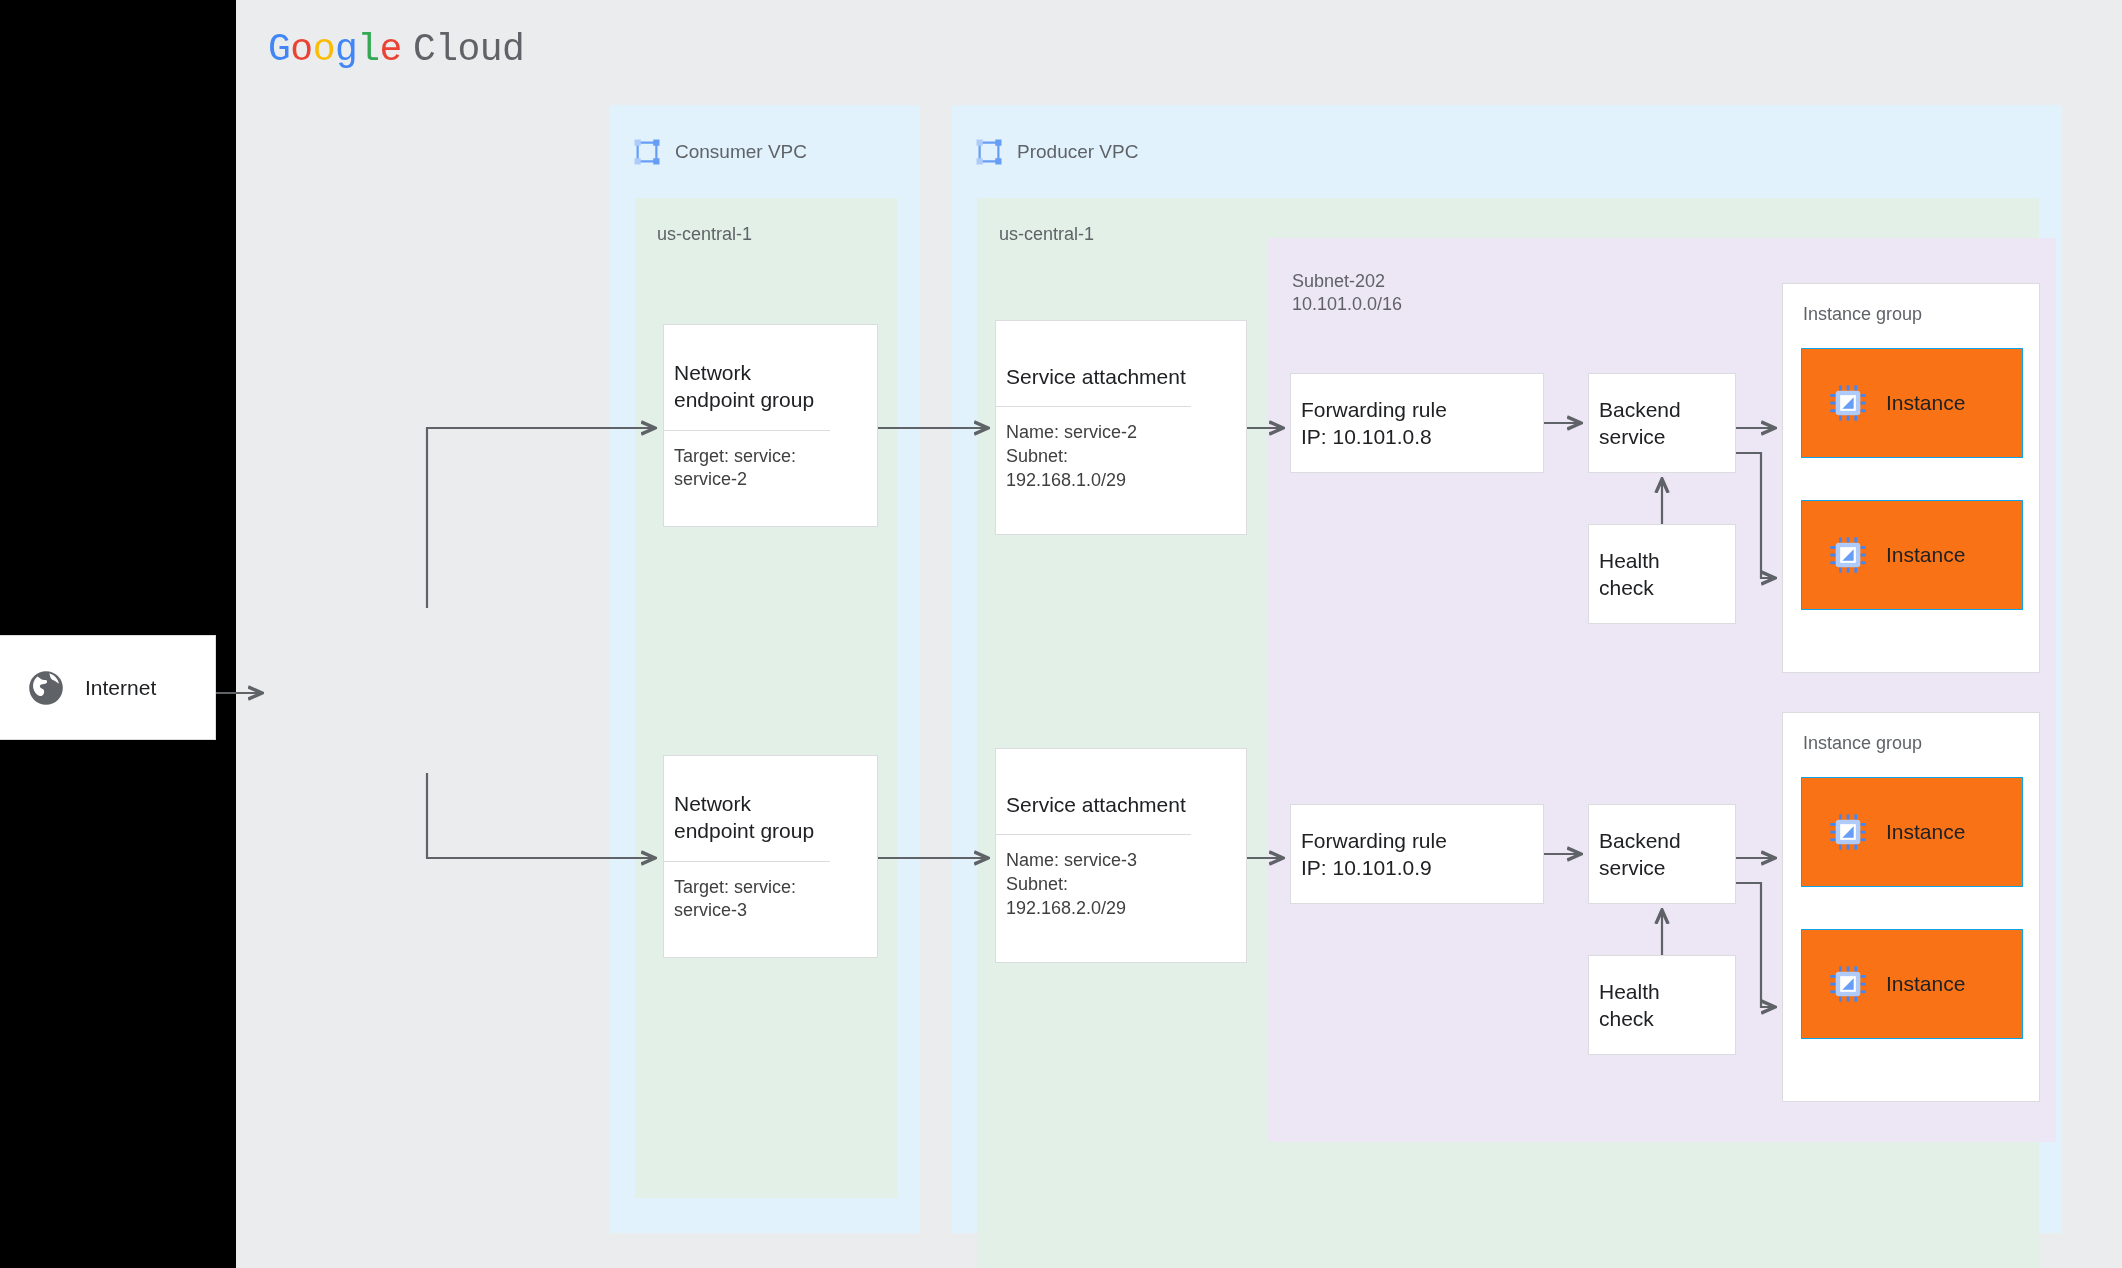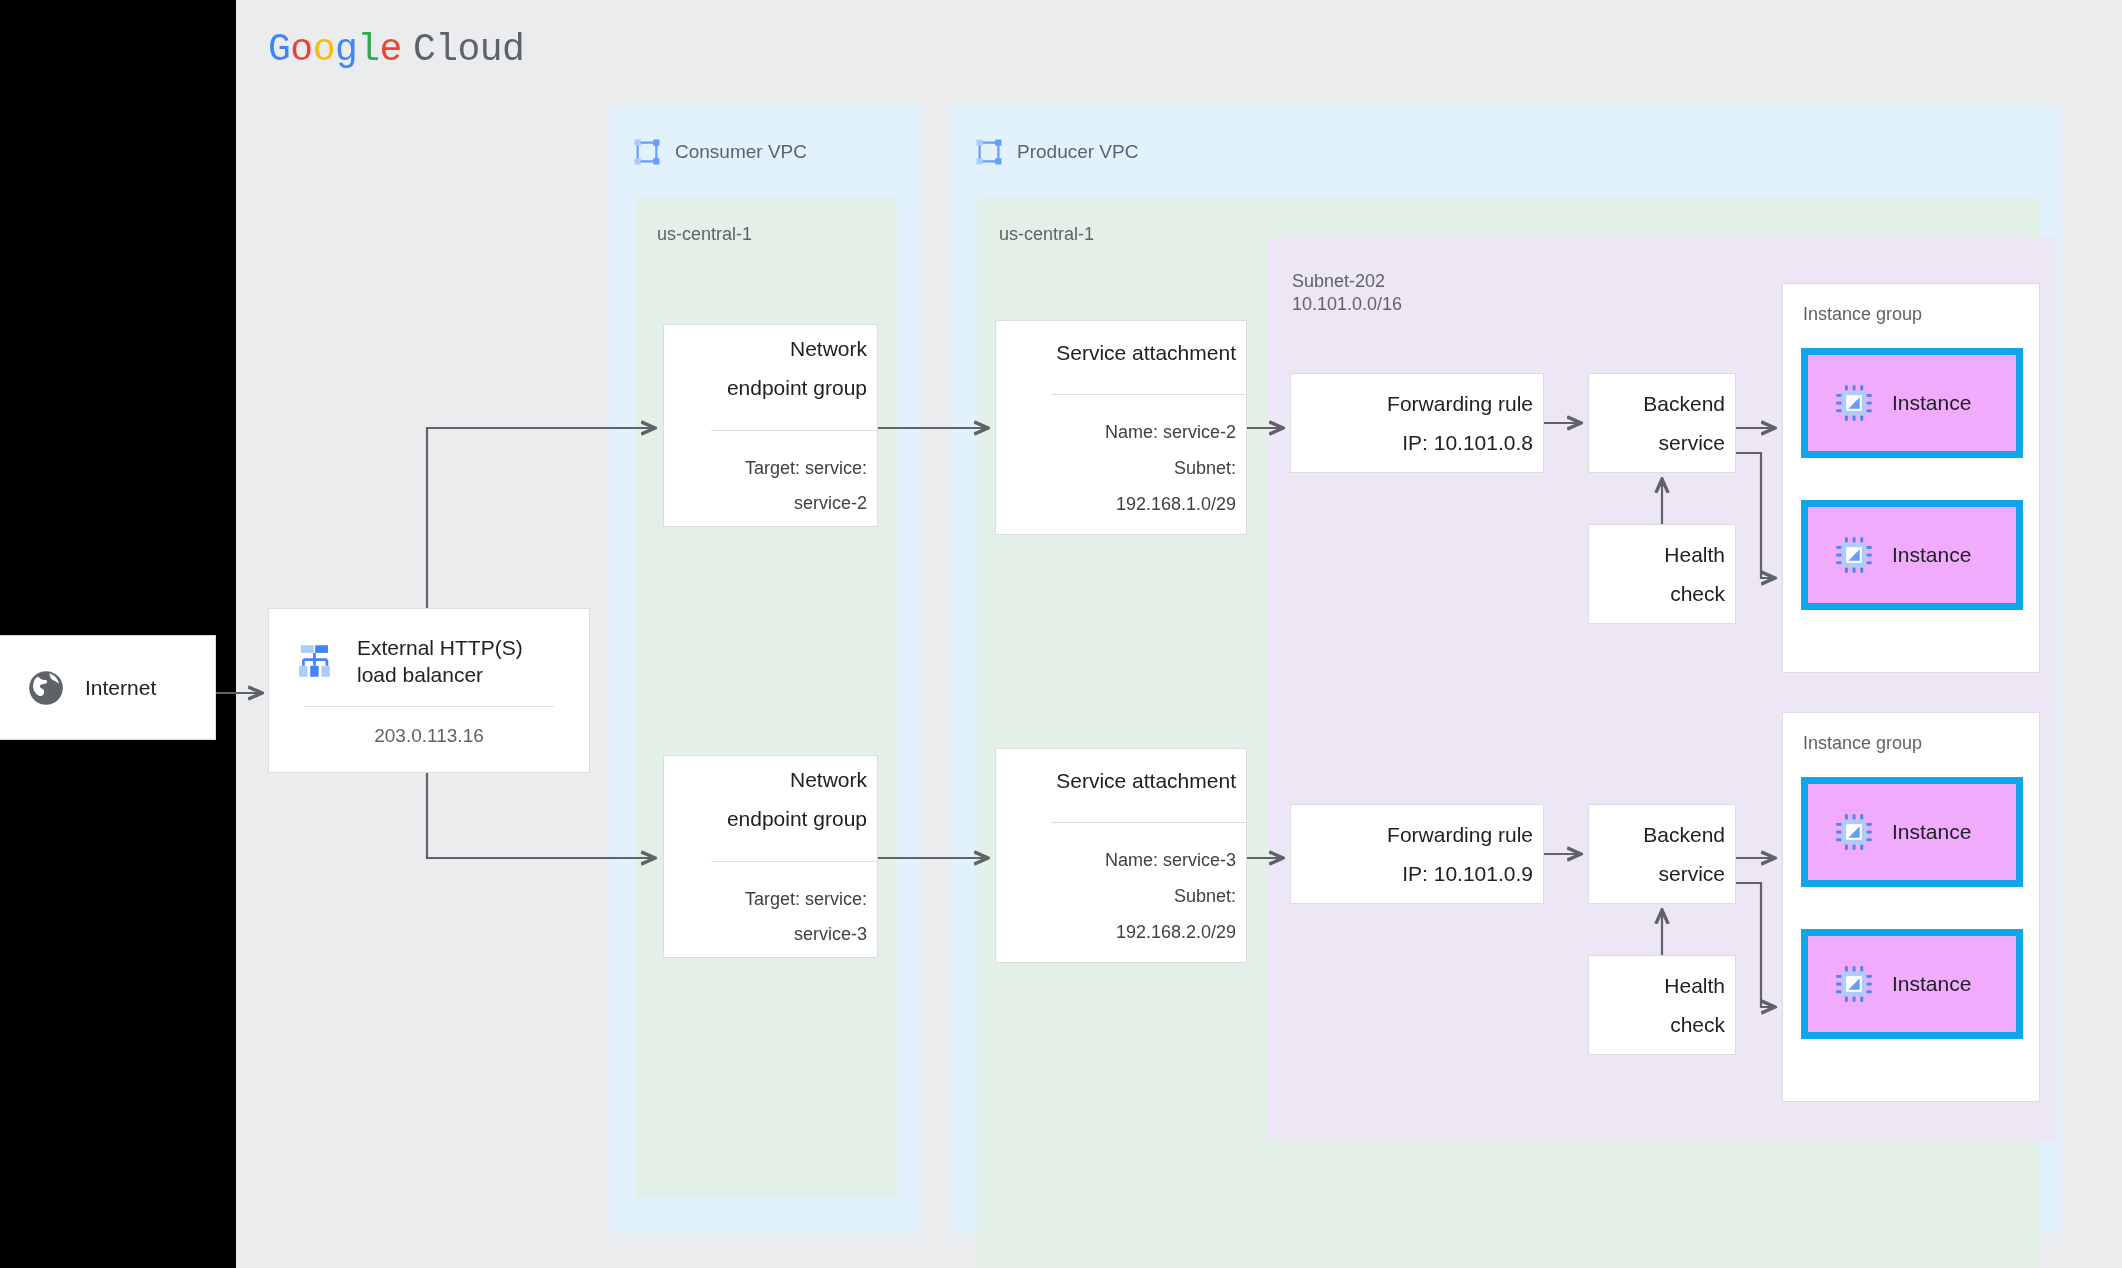--- a/index.html
+++ b/index.html
@@ -21,35 +21,35 @@
   .vpc{position:absolute;background:#e1f2fd;}
   .vpc-head{position:absolute;left:0;top:0;height:62px;display:flex;align-items:center;}
   .vpc-title{font-size:19px;color:#5f6368;margin-left:13px;white-space:nowrap;}
   .region{position:absolute;background:#e2f0e7;}
   .region-label{position:absolute;left:22px;top:26px;font-size:18px;color:#5f6368;}
   .subnet{position:absolute;background:#ede6f5;}
   .subnet-label{position:absolute;left:24px;top:32px;font-size:18px;color:#5f6368;line-height:1.28;}
 
   
   .card{position:absolute;background:#fff;border:1px solid #dadce0;box-sizing:border-box;
-        display:flex;flex-direction:column;align-items:flex-end;justify-content:center;gap:12px;}
+        display:flex;flex-direction:column;align-items:flex-start;justify-content:center;}
   .card-title{font-size:21px;color:#202124;text-align:center;line-height:1.3;padding:0 10px;}
   .divider{width:78%;height:1px;background:#dadce0;margin:16px 0 14px;}
   .card-sub{font-size:18px;color:#404040;text-align:center;line-height:1.32;padding:0 10px;}
 
   
   .rowcard{position:absolute;background:#fff;border:1px solid #dadce0;box-sizing:border-box;
            display:flex;flex-direction:column;justify-content:center;}
   .rowline{display:flex;align-items:center;padding:0 26px;}
   .rowlabel{font-size:21px;color:#202124;line-height:1.3;margin-left:18px;}
 
   
   .igroup{position:absolute;background:#fff;border:1px solid #dadce0;box-sizing:border-box;}
   .igroup-label{position:absolute;left:20px;top:20px;font-size:18px;color:#5f6368;}
-  .inst{position:absolute;background:#f0abfc;border:7px solid #0ea5e9;box-sizing:border-box;
+  .inst{position:absolute;background:#f97316;border:1px solid #0ea5e9;box-sizing:border-box;
         display:flex;align-items:center;padding-left:26px;}
   .inst-label{font-size:21px;color:#202124;margin-left:18px;}
 
   
   .conn{position:absolute;top:0;left:0;width:2122px;height:1268px;pointer-events:none;}
   svg.conn path,svg.conn line{fill:none;stroke:#5f6368;stroke-width:2.2;}
 </style>
 </head>
 <body>
 
@@ -256,38 +256,20 @@
     <div class="rowline">
       <svg width="42" height="42" viewBox="0 0 24 24">
         <circle cx="12" cy="12" r="9.6" fill="#5f6368"></circle>
         <path d="M7.2 5.4 C9.2 7.0 10.0 7.6 11.4 7.4 C12.6 7.2 13.0 8.4 12.3 9.2 C11.5 10.1 10.0 9.6 9.0 10.2 C8.0 10.8 8.6 12.0 9.6 12.3 C10.9 12.7 11.2 13.8 10.8 15.0 C10.4 16.3 9.2 17.0 8.0 16.4 C6.3 15.6 5.0 13.8 4.7 11.8 C4.3 9.3 5.4 6.7 7.2 5.4 Z" fill="#ffffff"></path>
         <path d="M13.8 3.6 C16.6 4.4 18.8 6.7 19.4 9.5 C18.2 9.0 17.4 8.0 16.3 7.6 C15.3 7.2 14.5 6.4 14.4 5.4 C14.3 4.7 14.0 4.1 13.8 3.6 Z" fill="#ffffff"></path>
       </svg>
       <div class="rowlabel">Internet</div>
     </div>
   </div>
 
-  <div class="rowcard" style="left:268px;top:608px;width:322px;height:165px;">
-    <div class="rowline">
-      <svg width="44" height="44" viewBox="0 0 24 24">
-        <rect x="3.2" y="3.4" width="7.0" height="4.2" fill="#aecbfa"></rect>
-        <rect x="11.0" y="3.4" width="7.0" height="4.2" fill="#4285f4"></rect>
-        <path d="M10.6 7.6 L10.6 11.2 M4.6 11.2 L17.4 11.2 M4.6 11.2 L4.6 14.6 M10.6 11.2 L10.6 14.6 M17.4 11.2 L17.4 14.6" stroke="#4285f4" stroke-width="1.5" fill="none"></path>
-        <rect x="2.2" y="14.6" width="4.6" height="6.0" fill="#aecbfa"></rect>
-        <rect x="8.3" y="14.6" width="4.6" height="6.0" fill="#4285f4"></rect>
-        <rect x="14.4" y="14.6" width="4.6" height="6.0" fill="#aecbfa"></rect>
-      </svg>
-      <div>
-        <div class="rowlabel" style="margin-left:18px;">External HTTP(S)</div>
-        <div class="rowlabel" style="margin-left:18px;">load balancer</div>
-      </div>
-    </div>
-    <div style="width:78%;height:1px;background:#dadce0;margin:18px auto 0;"></div>
-    <div style="text-align:center;font-size:19px;color:#5f6368;margin-top:18px;">203.0.113.16</div>
-  </div>
 
   <svg class="conn">
     <defs>
       <marker id="ar" viewBox="0 0 10 10" refX="9" refY="5" markerWidth="7" markerHeight="7" orient="auto-start-reverse">
         <path d="M 0 1 L 9 5 L 0 9" fill="none" stroke="#5f6368" stroke-width="1.6"></path>
       </marker>
     </defs>
 
     <line x1="216" y1="693" x2="262" y2="693" marker-end="url(#ar)"></line>
 

